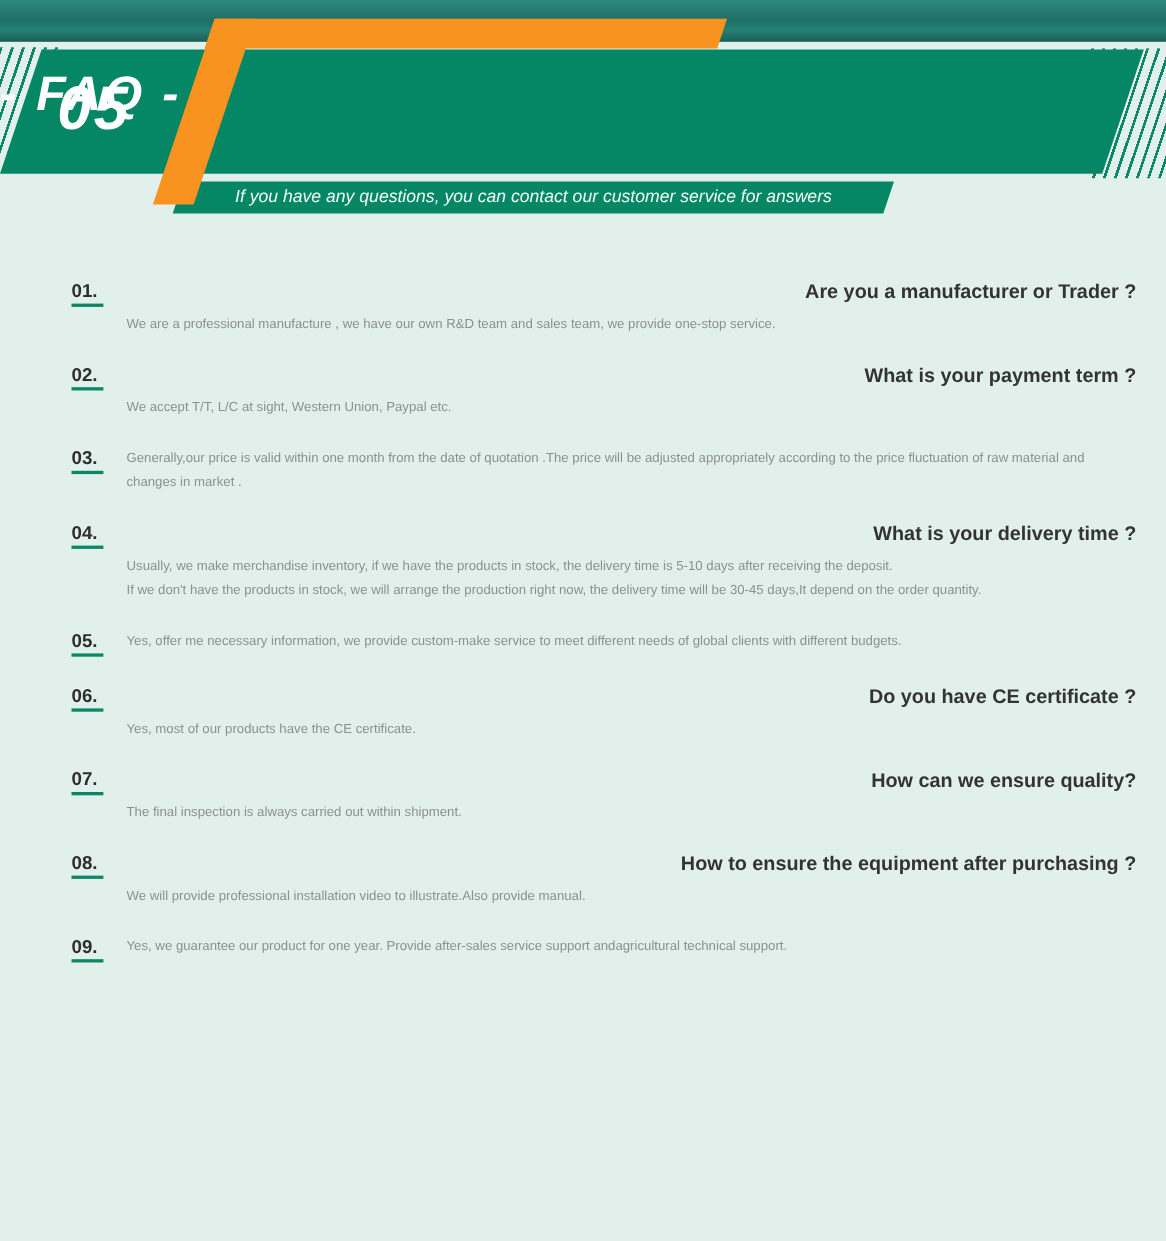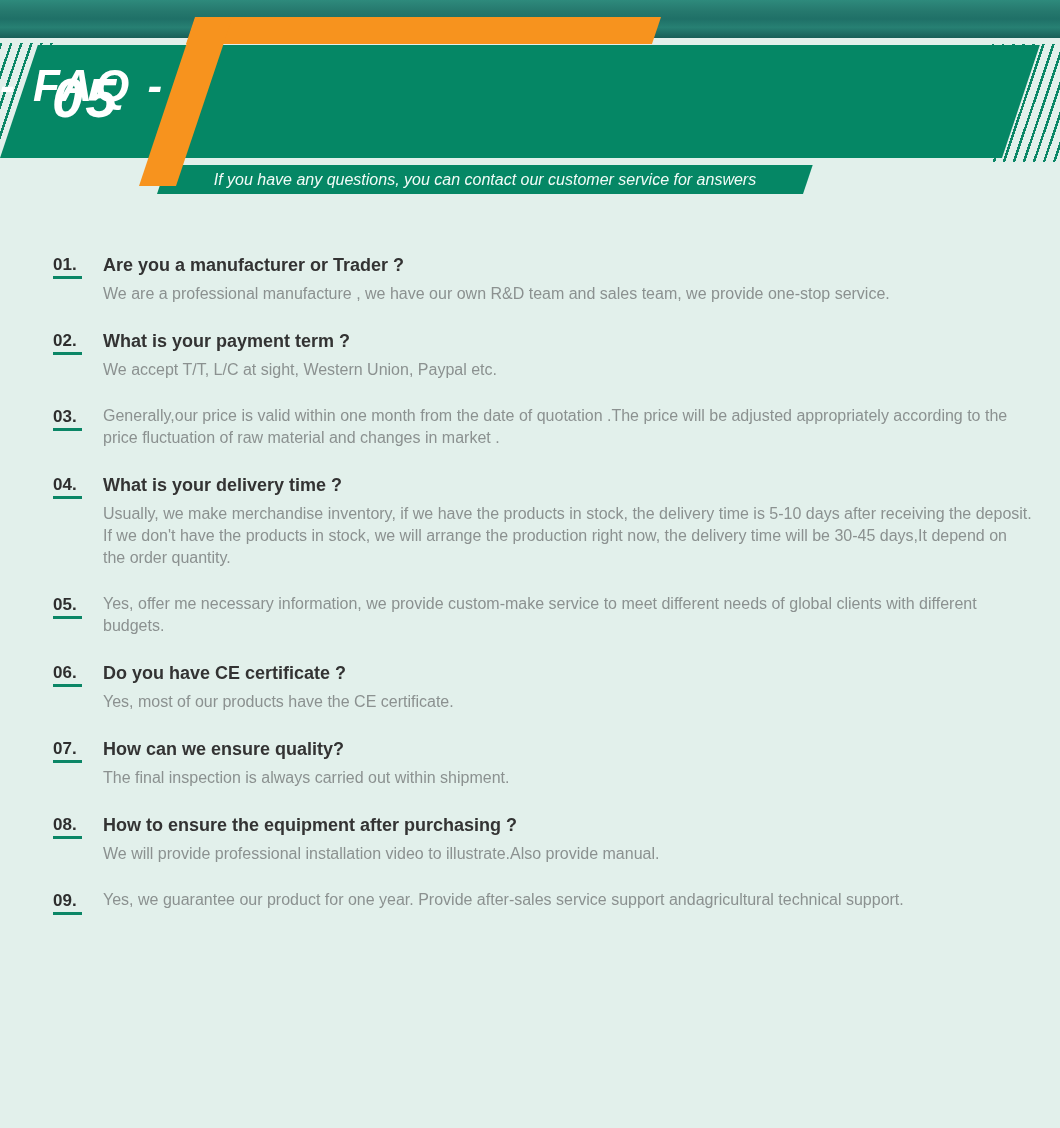--- a/index.html
+++ b/index.html
@@ -68,34 +68,34 @@
   .orange-bar, .orange-stem {
     position:absolute; background:#f7931e;
     transform: skewX(-18.5deg); transform-origin:left bottom; z-index:5;
   }
   .orange-bar  { left:186px; top:17px; width:466px; height:27px; }
   .orange-stem { left:139px; top:17px; width:37px;  height:169px; }
 
   
   .faq-list { position:absolute; left:53px; top:253px; width:980px; z-index:1; }
   .faq-item { display:flex; margin-bottom:24px; }
-  .faq-num-col { width:50px; flex:none; }
+  .faq-num-col { width:50px; flex:none;margin-left:12px; }
   .faq-num {
     display:inline-block;
     font-size:17px; font-weight:bold; color:#2e2e2e; line-height:19px;
     border-bottom:3px solid #0b8666; padding:2px 1px 2px 0;
     min-width:28px;
   }
   .faq-body { flex:1; }
   .faq-q {
     font-size:18px; font-weight:bold; color:#333333;
-    line-height:24px; margin:0 0 6px 0;
+    line-height:24px; margin:0 0 6px 0;text-align:right;
   }
   .faq-a {
-    font-size:16px; color:#8b9190; line-height:22px;
+    font-size:12px; color:#8b9190; line-height:22px;
     white-space:pre-line; max-width:930px;
   }
 </style>
 </head>
 <body>
 
 <div class="page">
 
   <div class="photo-band"></div>
 

